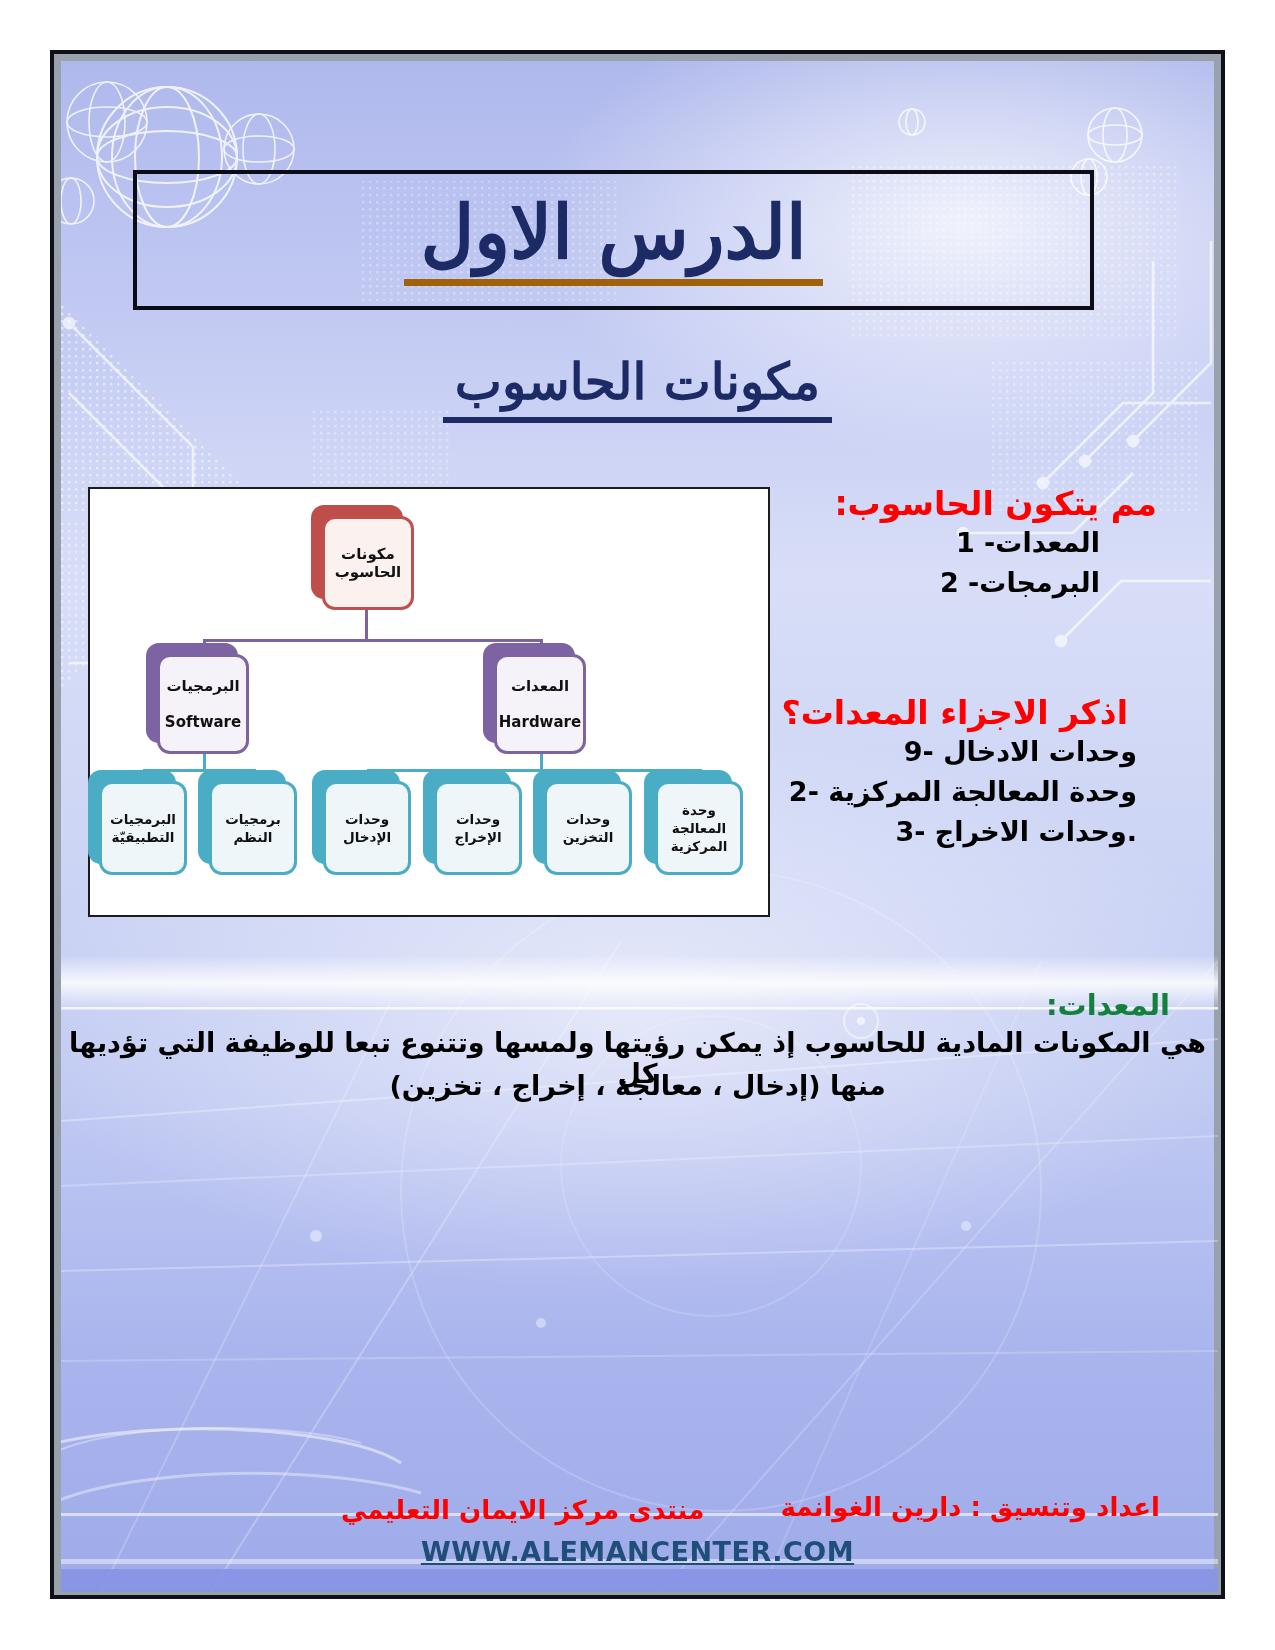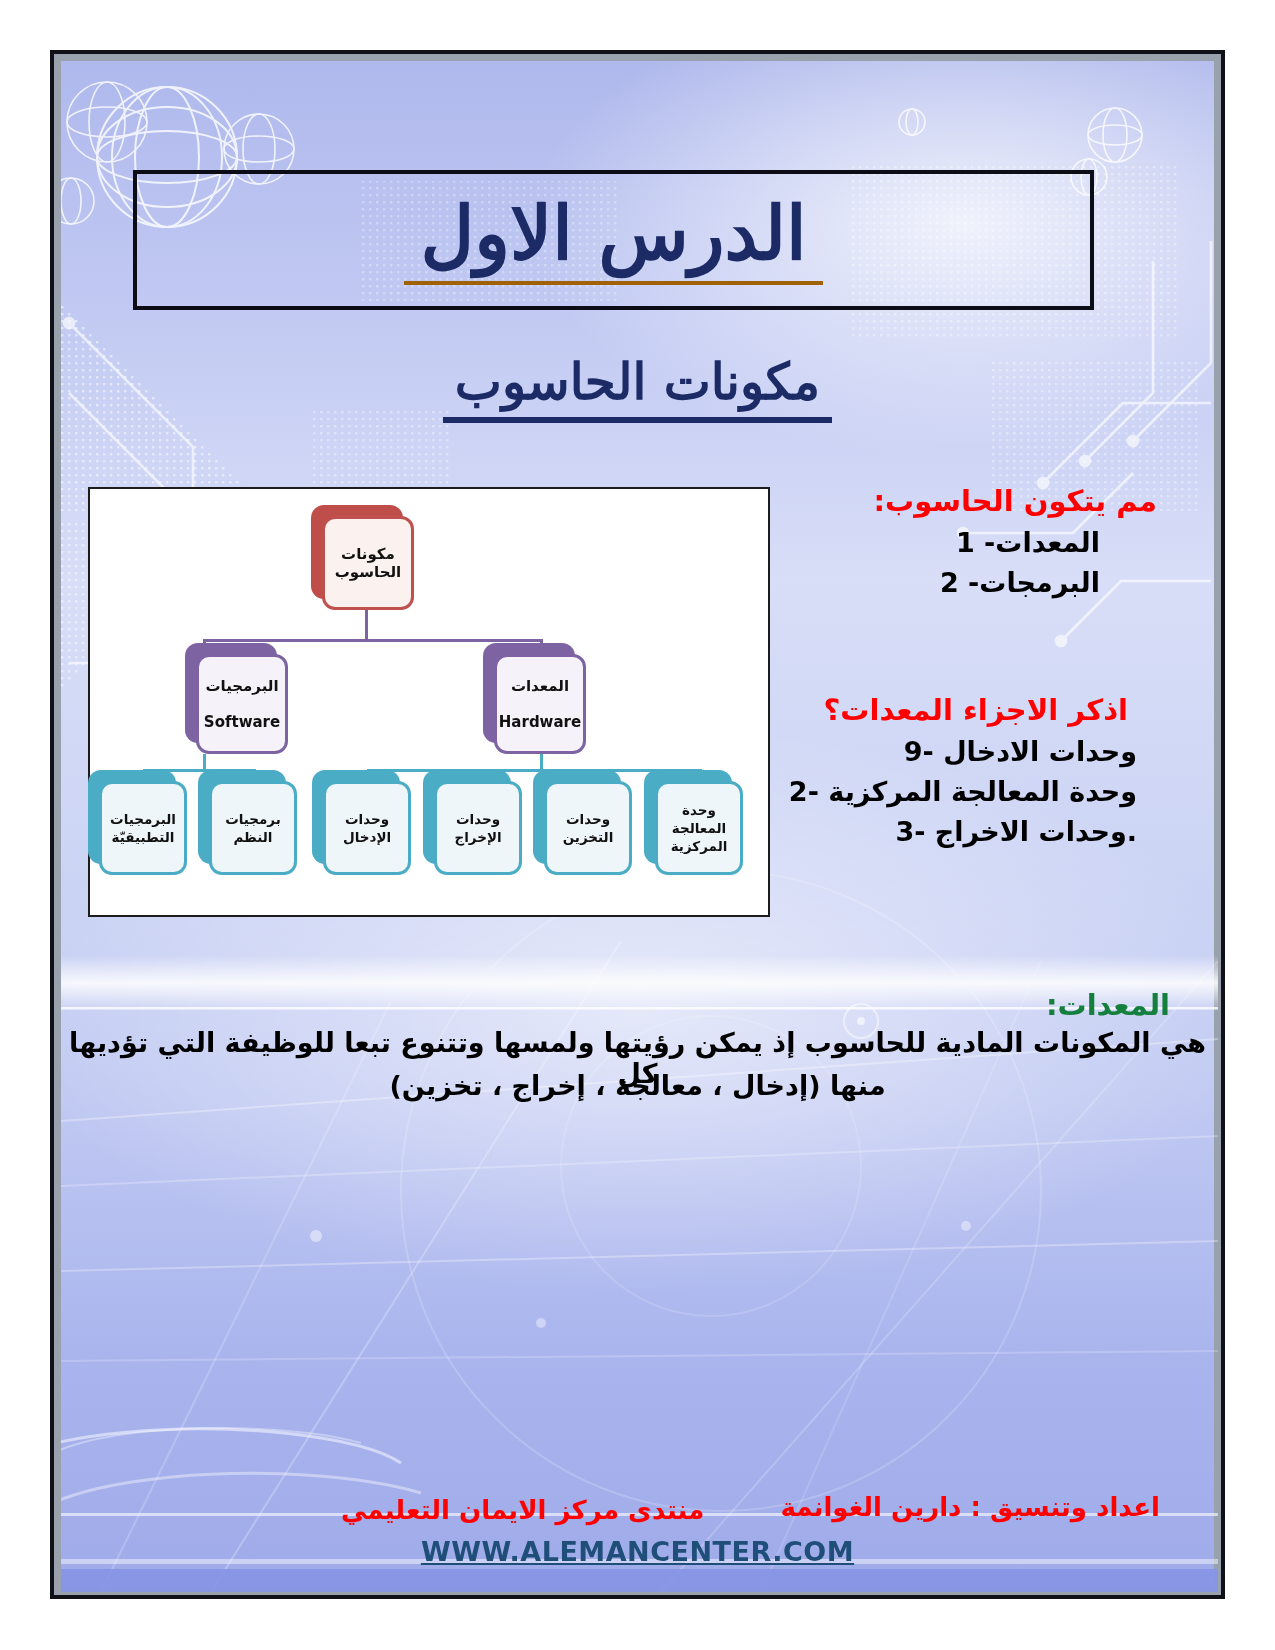--- a/index.html
+++ b/index.html
@@ -19,21 +19,21 @@
   }
   .content svg { position:absolute; left:7px; top:7px; width:1157px; height:1531px; }
 
   
   .title-box {
     position:absolute; left:133px; top:170px; width:953px; height:132px;
     border:4px solid #0c0c16; display:flex; align-items:center; justify-content:center; z-index:2;
   }
   .title-text {
     font-family:"DejaVu Serif", serif; font-weight:bold; font-size:74px; line-height:1.05;
-    color:#1c2b66; padding:0 16px 8px; border-bottom:4px solid #a16207;
+    color:#1c2b66; padding:0 16px 8px; border-bottom:7px solid #a16207;
   }
   .subtitle { position:absolute; left:0; top:352px; width:100%; text-align:center; z-index:2; }
   .subtitle span {
     font-family:"DejaVu Serif", serif; font-weight:bold; font-size:50px; color:#1c2b66;
     padding:0 12px 6px; border-bottom:6px solid #1c2b66;
   }
 
   
   .panel {
     position:absolute; left:88px; top:487px; width:682px; height:430px;
@@ -47,35 +47,35 @@
     text-align:center; font-weight:bold; color:#111; padding:3px;
   }
   .red .back { background:#bf4e4a; }
   .red .front { background:#fbf1ef; border-color:#c0504d; }
   .purple .back { background:#7e63a3; }
   .purple .front { background:#f5f2f9; border-color:#7e63a3; justify-content:space-evenly; }
   .teal .back { background:#4bacc6; }
   .teal .front { background:#eef6fa; border-color:#4bacc6; }
   .root-box { left:232px; top:27px; width:92px; height:94px; }
   .root-box .front { font-size:15px; }
-  .sw-box { left:67px; top:165px; width:92px; height:100px;margin-left:39px; }
+  .sw-box { left:67px; top:165px; width:92px; height:100px; }
   .hw-box { left:404px; top:165px; width:92px; height:100px; }
   .sw-box .front, .hw-box .front { font-size:15px; }
   .leaf { top:292px; width:88px; height:94px; }
   .leaf .front { font-size:13.5px; line-height:1.35; }
   .l1{left:9px;} .l2{left:119px;} .l3{left:233px;} .l4{left:344px;} .l5{left:454px;} .l6{left:565px;}
   .conn { position:absolute; background:#7e63a3; }
   .connt { position:absolute; background:#4bacc6; }
   .caption {
     position:absolute; left:0; right:0; top:396px; text-align:center;
     color:#2f8ba3; font-size:19px; font-weight:bold;
   }
 
   
-  .red-q { position:absolute; color:#ff0000; font-weight:bold; font-size:29px; z-index:2; white-space:nowrap; }
+  .red-q { position:absolute; color:#ff0000; font-weight:bold; font-size:33px; z-index:2; white-space:nowrap; }
   .ans   { position:absolute; color:#000; font-weight:bold; font-size:27px; z-index:2; white-space:nowrap; }
 
   
   .hw-head { position:absolute; right:105px; top:988px; color:#15803d; font-weight:bold; font-size:29px; z-index:2; }
   .hw-line { position:absolute; left:55px; width:1165px; text-align:center; color:#000; font-weight:bold; font-size:27px; z-index:2; }
   .hw-line1 { top:1027px; }
   .hw-line2 { top:1070px; }
 
   
   .foot-credit { position:absolute; right:115px; top:1492px; color:#ff0000; font-weight:bold; font-size:26px; z-index:2; white-space:nowrap; }

